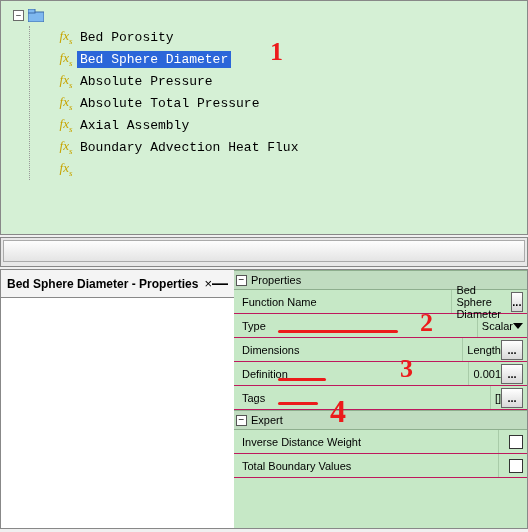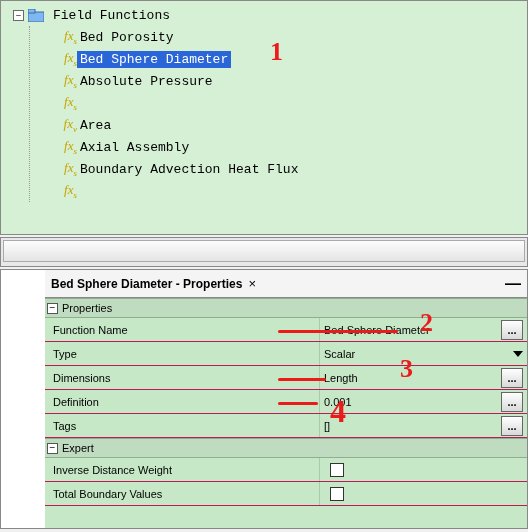--- a/index.html
+++ b/index.html
@@ -43,21 +43,21 @@
     margin-right:6px;
   }
   .folder-icon svg { display:block; }
   .fx-icon {
     font-family: "Times New Roman", serif;
     font-style: italic;
     font-size: 13px;
     color: #c7a400;
     width: 22px;
     display: inline-block;
-    text-align: right;
+    text-align: center;
     margin-left: 2px;
   }
   .fx-icon sub { font-size: 9px; font-style: italic; }
   .tree-label {
     font-family: "SimSun","Courier New", monospace;
     font-size: 13px;
     color: #000;
     padding: 1px 3px;
   }
   .tree-label.selected {
@@ -80,21 +80,21 @@
   }
   .mid-inner {
     position:absolute; left:2px; right:2px; top:2px; height:22px;
     border:1px solid #aaa;
     background: linear-gradient(#fdfdfd,#e4e4e4);
   }
   .props-panel {
     border:1px solid #888;
     height: 260px;
     background:#fff;
-    display:flex; flex-direction:column;padding-left:44px;
+    display:flex; flex-direction:row;
   }
   .props-header {
     display:flex; align-items:center;
     background:#f4f4f4;
     border-bottom:1px solid #888;
     height:28px;
     padding:0 6px;
   }
   .props-title {
     font-family: Tahoma, Arial, sans-serif;
@@ -207,42 +207,38 @@
   <div class="top-panel">
     <div class="tree">
       <div class="tree-node">
         <span class="tree-toggle">−</span>
         <span class="folder-icon">
           <svg width="16" height="13">
               <rect x="0" y="3" width="16" height="10" fill="#7fb8f0" stroke="#3a6aa8"></rect>
               <rect x="0" y="0" width="7" height="4" fill="#7fb8f0" stroke="#3a6aa8"></rect>
             </svg>
         </span>
-        <span class="tree-label">Field Functions</span>
       </div>
 
       <div class="child-indent">
         <div class="tree-node">
           <span class="fx-icon">f<span>x</span><sub>s</sub></span>
           <span class="tree-label">Bed Porosity</span>
         </div>
         <div class="tree-node">
           <span class="fx-icon">f<span>x</span><sub>s</sub></span>
           <span class="tree-label selected">Bed Sphere Diameter</span>
         </div>
         <div class="tree-node">
           <span class="fx-icon">f<span>x</span><sub>s</sub></span>
           <span class="tree-label">Absolute Pressure</span>
         </div>
         <div class="tree-node">
           <span class="fx-icon">f<span>x</span><sub>s</sub></span>
-        </div>
-        <div class="tree-node">
-          <span class="fx-icon">f<span>x</span><sub>v</sub></span>
-          <span class="tree-label">Area</span>
+          <span class="tree-label">Absolute Total Pressure</span>
         </div>
         <div class="tree-node">
           <span class="fx-icon">f<span>x</span><sub>s</sub></span>
           <span class="tree-label">Axial Assembly</span>
         </div>
         <div class="tree-node">
           <span class="fx-icon">f<span>x</span><sub>s</sub></span>
           <span class="tree-label">Boundary Advection Heat Flux</span>
         </div>
         <div class="tree-node">

